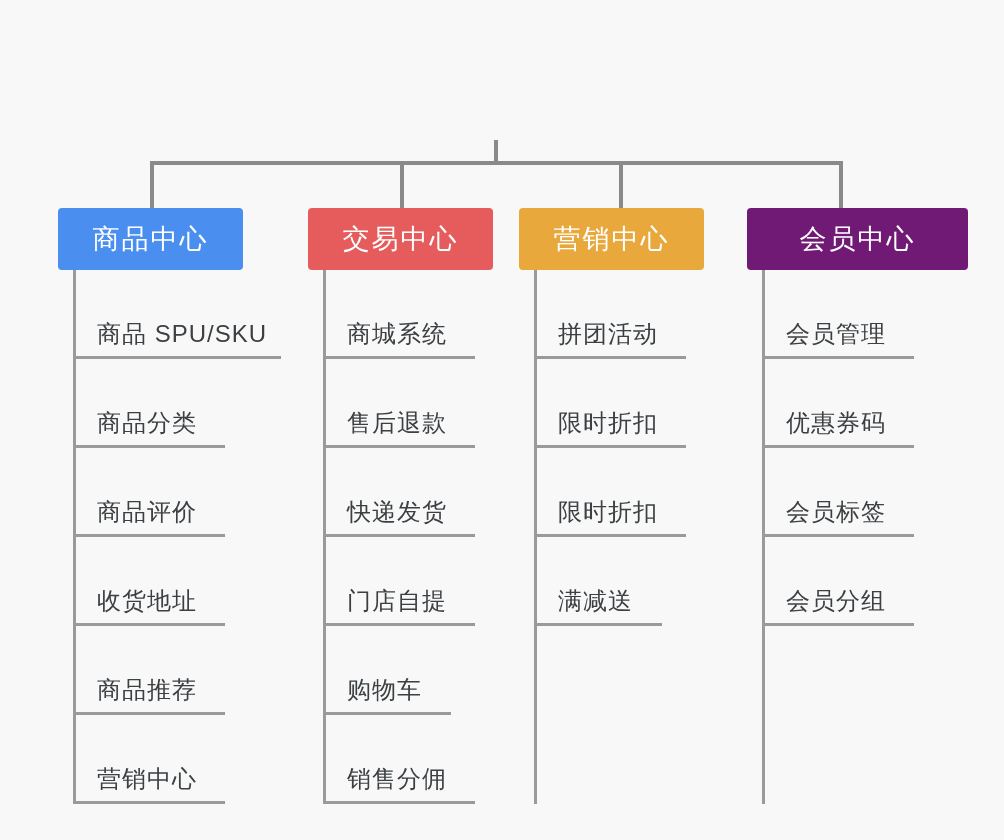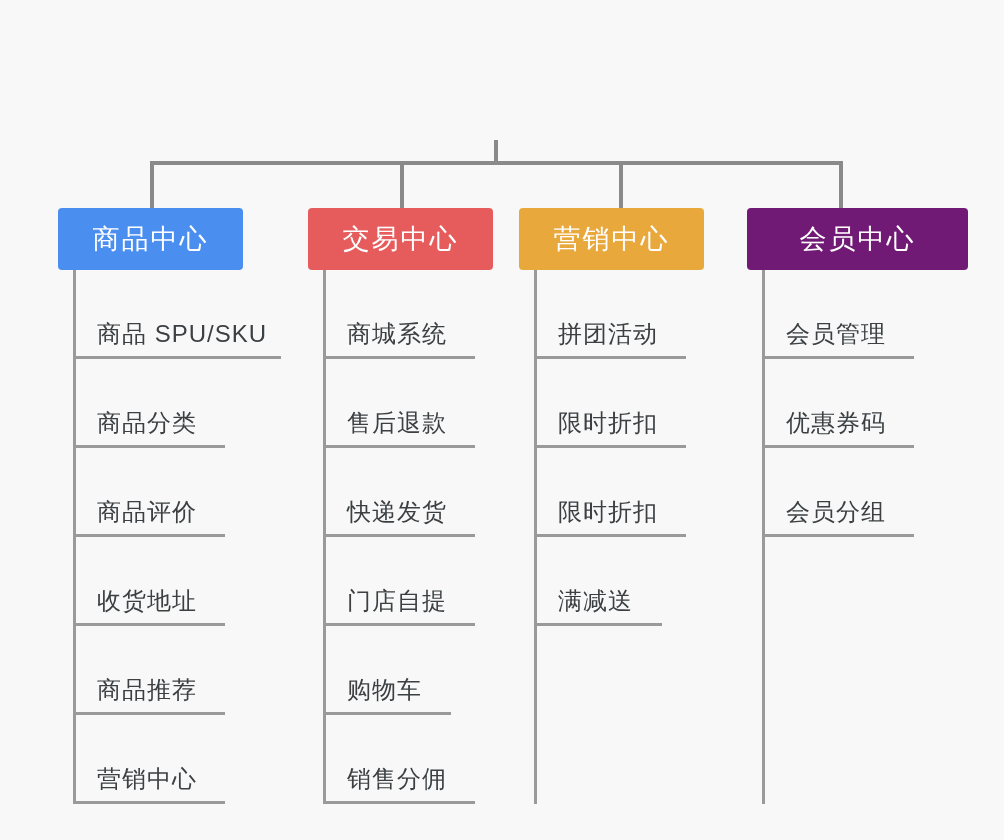--- a/index.html
+++ b/index.html
@@ -238,19 +238,23 @@
           <div class="leaf-item">
             <div class="leaf-underline" style="width: 152px; background: rgb(154, 154, 154);"></div>
             <span class="leaf-label">会员管理</span>
           </div>
           <div class="leaf-item">
             <div class="leaf-underline" style="width: 152px; background: rgb(154, 154, 154);"></div>
             <span class="leaf-label">优惠券码</span>
           </div>
           <div class="leaf-item">
             <div class="leaf-underline" style="width: 152px; background: rgb(154, 154, 154);"></div>
+            <span class="leaf-label">会员标签</span>
+          </div>
+          <div class="leaf-item">
+            <div class="leaf-underline" style="width: 152px; background: rgb(154, 154, 154);"></div>
             <span class="leaf-label">会员分组</span>
           </div>
         </div>
       </div>
     </div>
 
 </div>
 
 </body></html>

